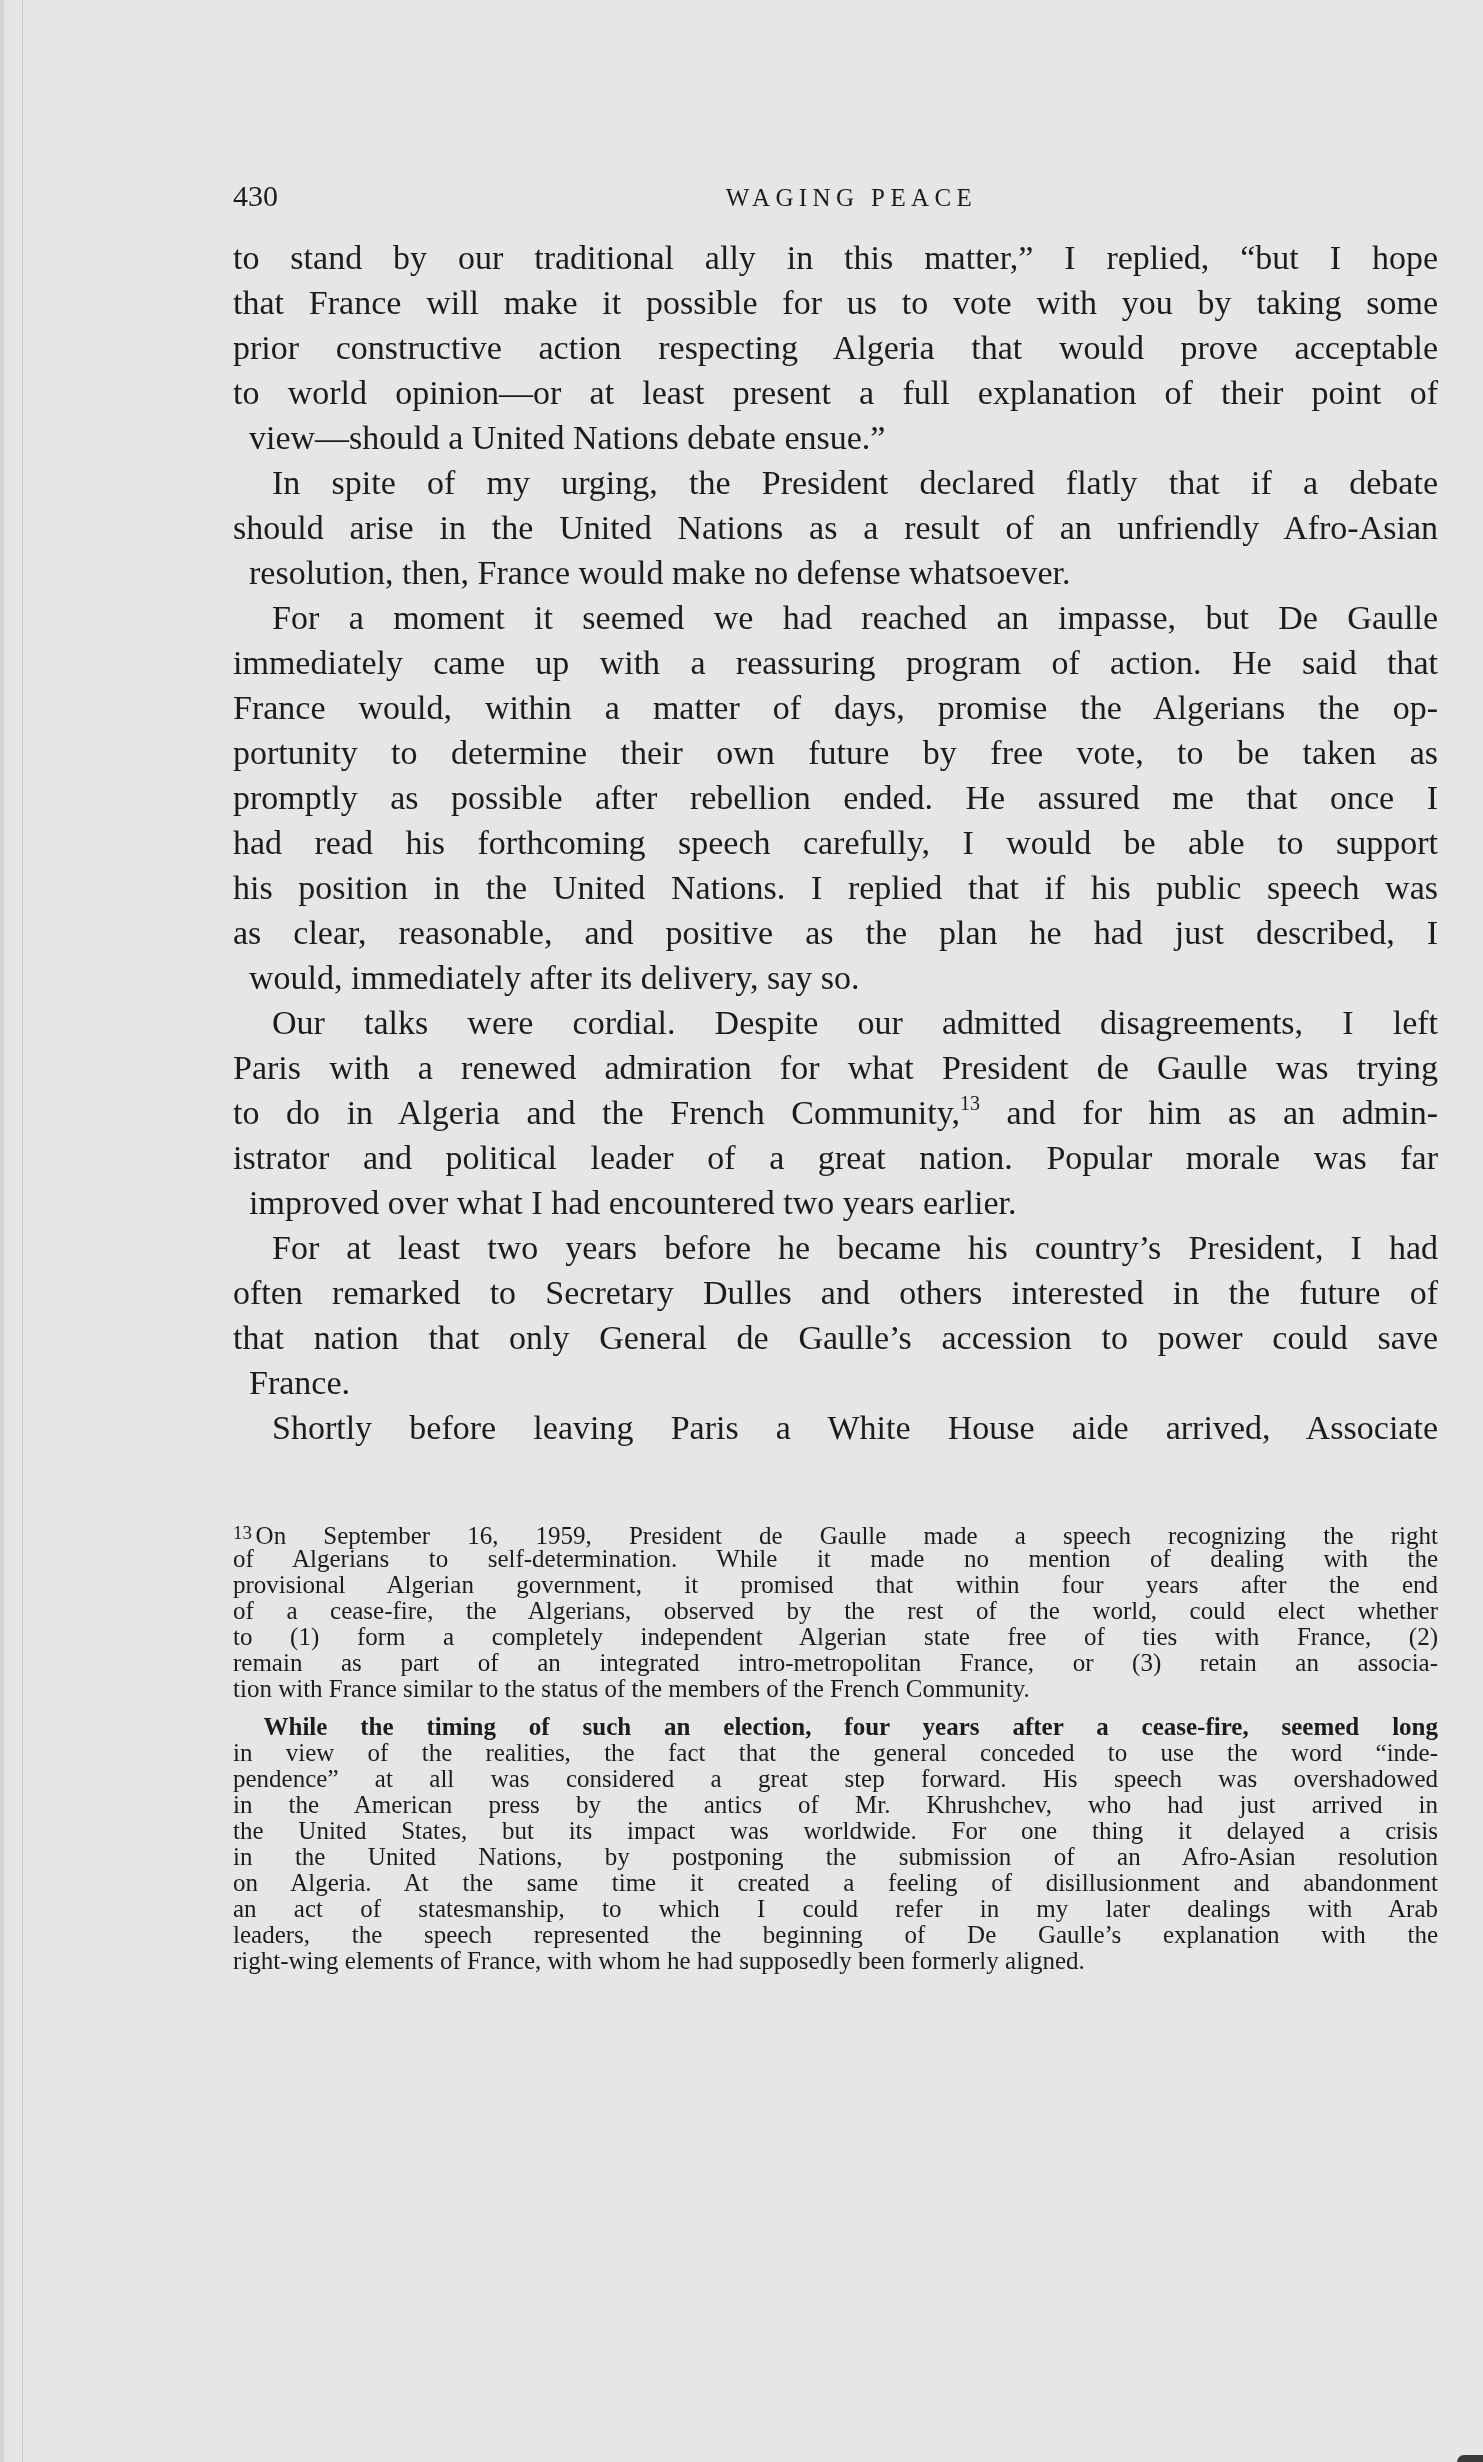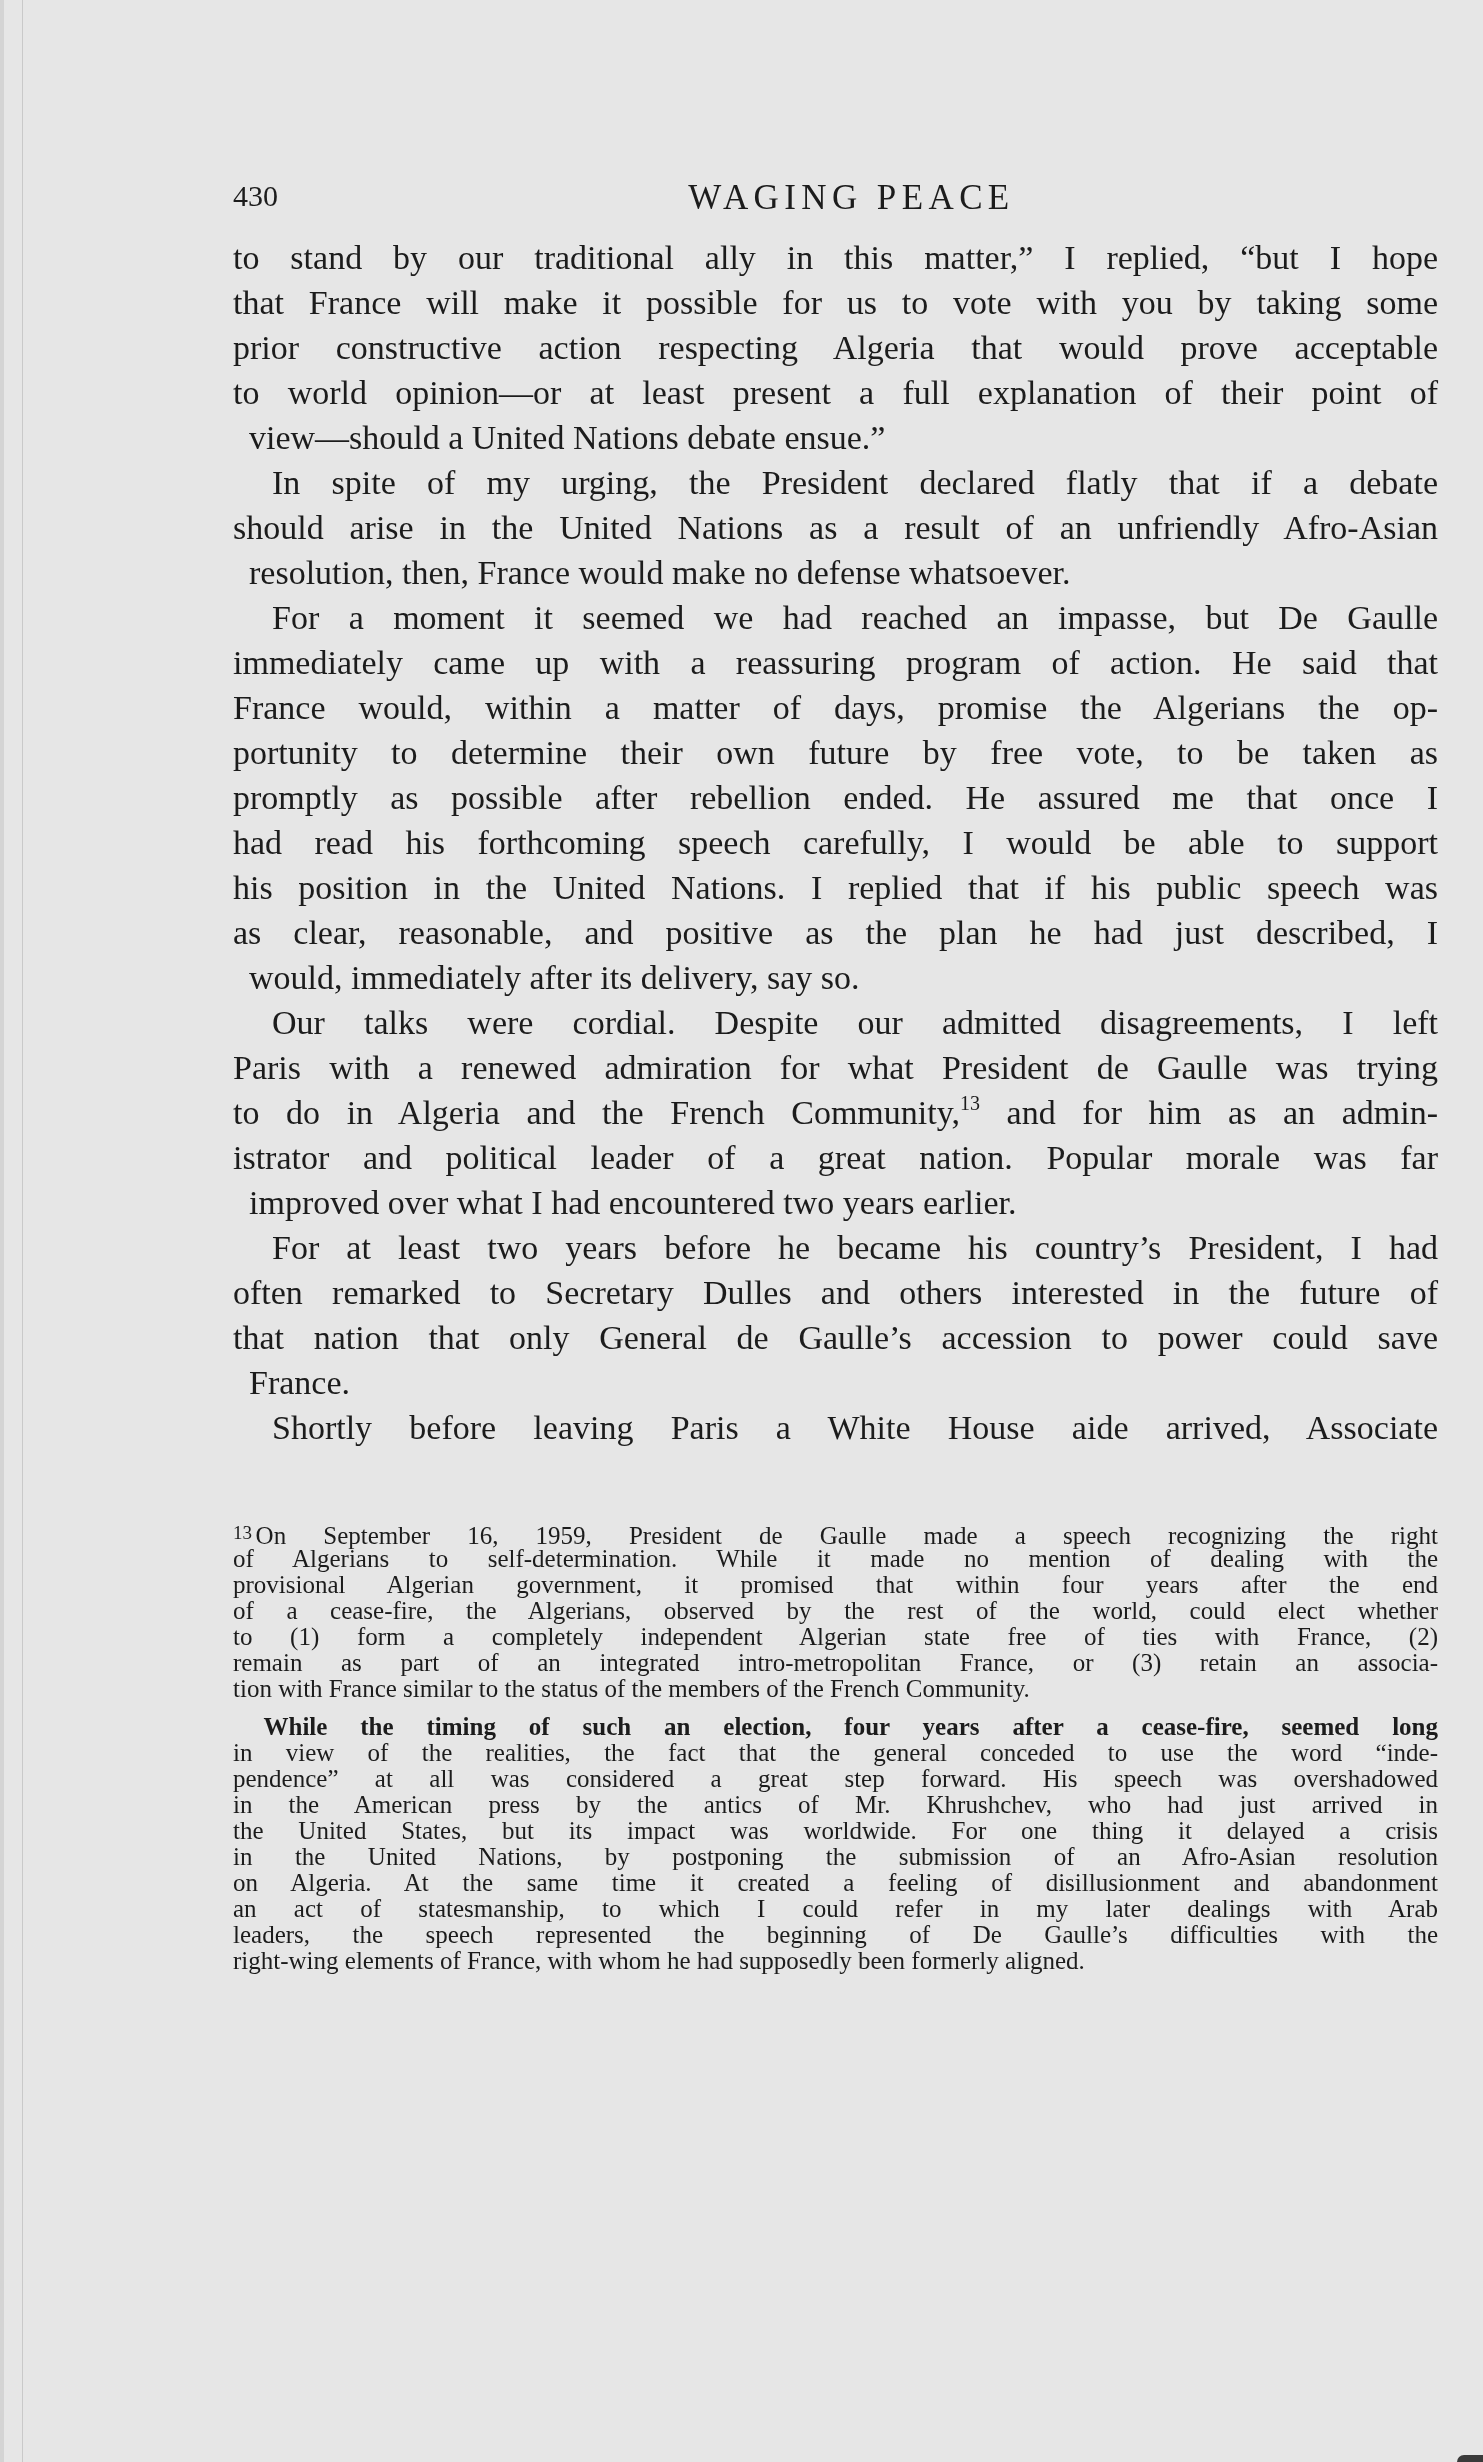--- a/index.html
+++ b/index.html
@@ -44,21 +44,21 @@
     top: 0;
     font-size: 30px;
     line-height: 39px;
   }
   .running-title {
     position: absolute;
     left: 0;
     right: 0;
     top: 1.8px;
     text-align: center;
-    font-size: 35px;
+    font-size: 25px;
     letter-spacing: 5.4px;
     line-height: 39px;
     padding-left: 32px;
   }
   .body-text {
     position: absolute;
     left: 233px;
     top: 235px;
     width: 1205px;
   }
@@ -203,19 +203,19 @@
   </div>
   <div class="fn-para">
     <span class="fn-line indent">While the timing of such an election, four years after a cease-fire, seemed long</span>
     <span class="fn-line">in view of the realities, the fact that the general conceded to use the word “inde-</span>
     <span class="fn-line">pendence” at all was considered a great step forward. His speech was overshadowed</span>
     <span class="fn-line">in the American press by the antics of Mr. Khrushchev, who had just arrived in</span>
     <span class="fn-line">the United States, but its impact was worldwide. For one thing it delayed a crisis</span>
     <span class="fn-line">in the United Nations, by postponing the submission of an Afro-Asian resolution</span>
     <span class="fn-line">on Algeria. At the same time it created a feeling of disillusionment and abandonment</span>
     <span class="fn-line">an act of statesmanship, to which I could refer in my later dealings with Arab</span>
-    <span class="fn-line">leaders, the speech represented the beginning of De Gaulle’s difficulties with the</span>
+    <span class="fn-line">leaders, the speech represented the beginning of De Gaulle’s explanation with the</span>
     <span class="fn-line last">right-wing elements of France, with whom he had supposedly been formerly aligned.</span>
   </div>
 </section>
 
 <div class="corner-shadow"></div>
 
 
 </body></html>

